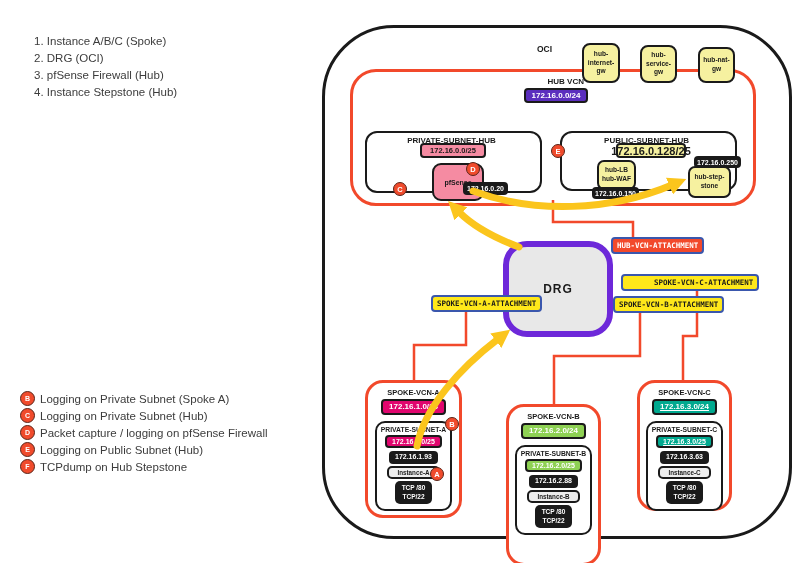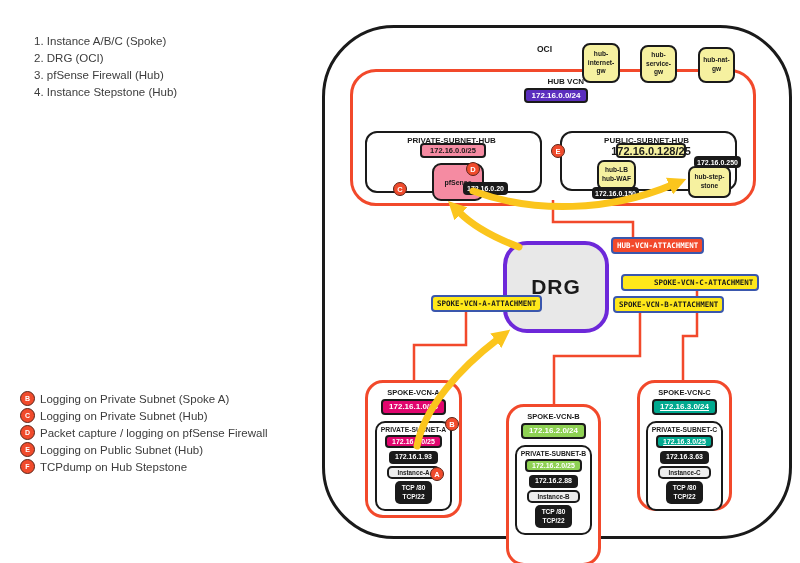--- a/index.html
+++ b/index.html
@@ -44,22 +44,22 @@
   .pfsense{left:432px;top:163px;width:48px;height:34px;background:#f58ba2;border:2px solid #1a1a1a;border-radius:9px;
            font-size:7px;font-weight:bold;display:flex;align-items:center;justify-content:center;}
   .ip-chip{background:#1a1a1a;color:#fff;font-weight:bold;border-radius:4px;font-size:7px;
            display:flex;align-items:center;justify-content:center;}
   .pf-ip{left:463px;top:182px;width:45px;height:13px;}
   .lb-box{left:597px;top:160px;width:35px;height:26px;border-radius:7px;}
   .lb-ip{left:592px;top:187px;width:47px;height:12px;}
   .ss-box{left:688px;top:166px;width:39px;height:28px;border-radius:7px;}
   .ss-ip{left:694px;top:156px;width:47px;height:12px;}
 
-  .drg{left:503px;top:241px;width:98px;height:84px;background:#e8e8e8;border:4px solid #6d28d9;border-radius:24px;
-       font-size:21px;font-weight:bold;display:flex;align-items:center;justify-content:center;letter-spacing:1px;}
+  .drg{left:503px;top:241px;width:98px;height:84px;background:#e8e8e8;border:6px solid #6d28d9;border-radius:24px;
+       font-size:12px;font-weight:bold;display:flex;align-items:center;justify-content:center;letter-spacing:1px;}
 
   .attach{font-family:"DejaVu Sans Mono","Liberation Mono",monospace;font-size:7.5px;font-weight:bold;
           border:2px solid #3a57ad;border-radius:4px;padding:2px 4px;white-space:nowrap;margin-left:21px;}
   .attach-hub{left:590px;top:237px;background:#f2492b;color:#fff;}
   .attach-c{left:600px;top:274px;background:#ffe81a;color:#1a1a1a;padding-left:31px;}
   .attach-b{left:592px;top:296px;background:#ffe81a;color:#1a1a1a;}
   .attach-a{left:410px;top:295px;background:#ffe81a;color:#1a1a1a;}
 
   
   .spoke{border:3px solid #f2492b;border-radius:18px;background:#fff;display:flex;flex-direction:column;

